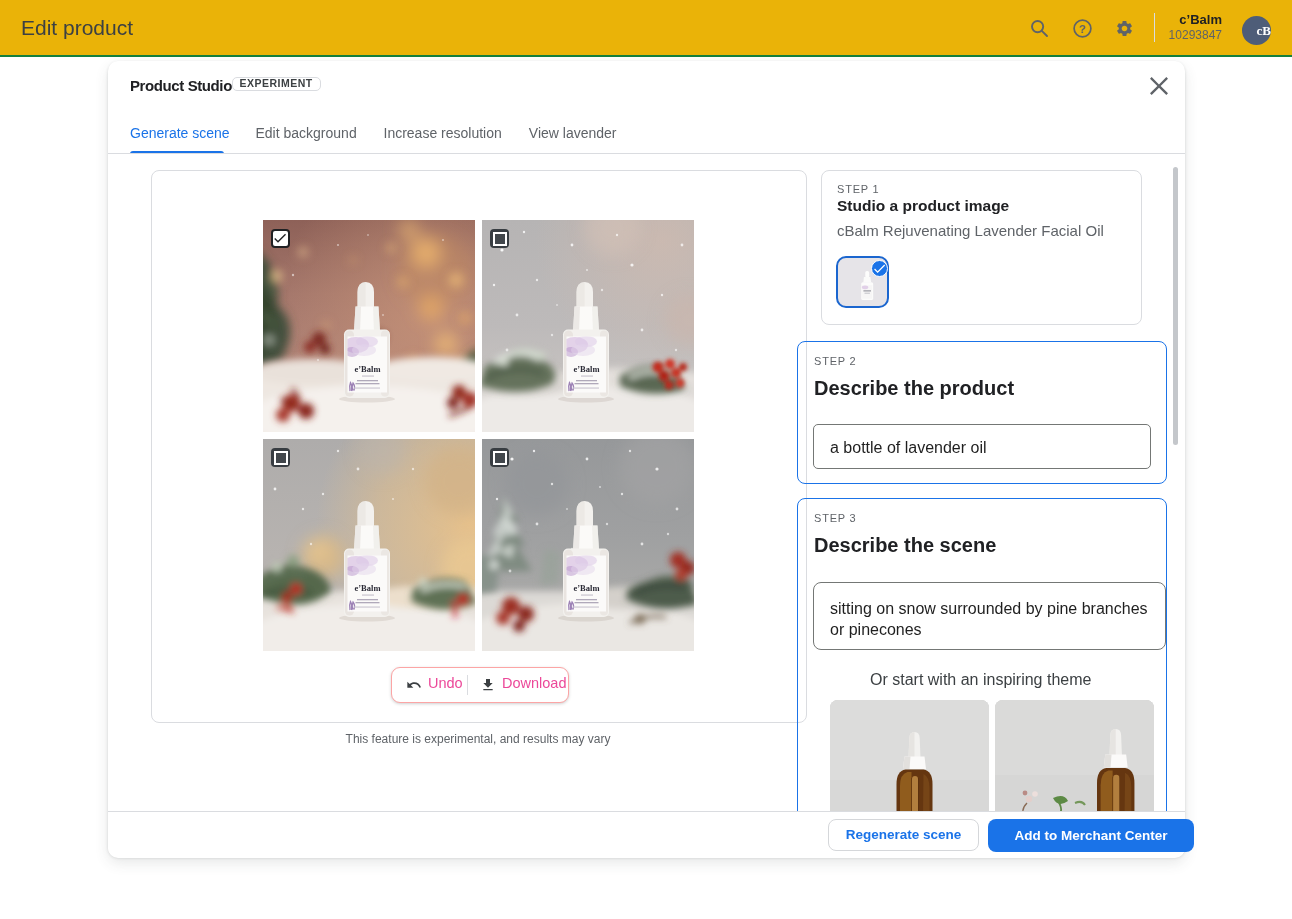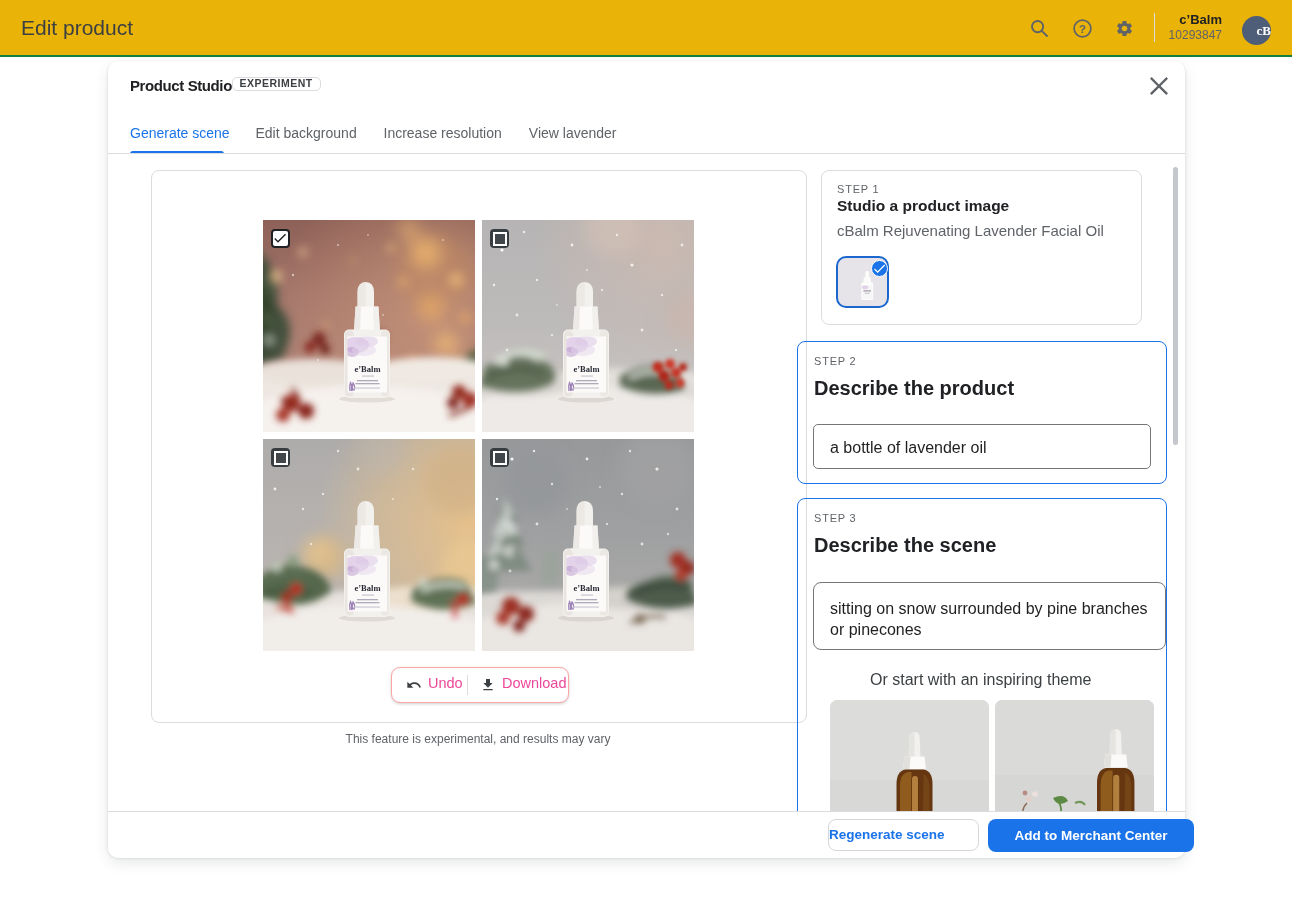--- a/index.html
+++ b/index.html
@@ -57,21 +57,21 @@
 .bigcard .t{position:absolute;left:16px;top:35px;font-size:20px;font-weight:bold;color:#202124;}
 #inp2{position:absolute;left:15px;top:82px;width:338px;height:45px;border:1px solid #747775;border-radius:5px;font-size:16px;color:#1f1f1f;line-height:45px;padding-left:16px;box-sizing:border-box;}
 #inp3{position:absolute;left:15px;top:83px;width:353px;height:68px;box-sizing:border-box;border:1px solid #747775;border-radius:8px;font-size:16px;color:#1f1f1f;}
 #inp3 div{position:absolute;left:16px;top:16px;line-height:20.8px;}
 #s3 .insp{position:absolute;left:32px;top:172px;font-size:16px;color:#3c4043;margin-left:40px;}
 .theme{position:absolute;top:201px;width:159px;height:180px;border-radius:8px;overflow:hidden;background:#d8d8d7;}
 #th1{left:32px;}
 #th2{left:197px;}
 
 #footer{left:0;top:750px;width:1077px;height:46px;background:#fff;border-top:1px solid #dadce0;border-radius:0 0 10px 10px;}
-#btn1{position:absolute;left:720px;top:7px;width:151px;height:31.5px;border:1px solid #d5d7da;border-radius:8px;background:#fff;color:#1a73e8;font-size:13.5px;font-weight:bold;line-height:30px;box-sizing:border-box;}
+#btn1{position:absolute;left:720px;top:7px;width:151px;height:31.5px;border:1px solid #d5d7da;border-radius:8px;background:#fff;color:#1a73e8;font-size:13.5px;font-weight:bold;text-align:center;line-height:30px;box-sizing:border-box;}
 #btn2{position:absolute;left:880px;top:6.5px;width:206px;height:33px;border-radius:8px;background:#1a73e8;color:#fff;font-size:13.5px;font-weight:bold;text-align:center;line-height:33px;}
 
 #sbar{left:1065px;top:106px;width:5px;height:278px;background:#c4c7cb;border-radius:3px;}
 </style>
 </head>
 <body>
 <svg width="0" height="0" style="position:absolute">
     <defs>
 <filter id="b8" x="-30%" y="-30%" width="160%" height="160%">
         <feGaussianBlur stdDeviation="8"></feGaussianBlur>

